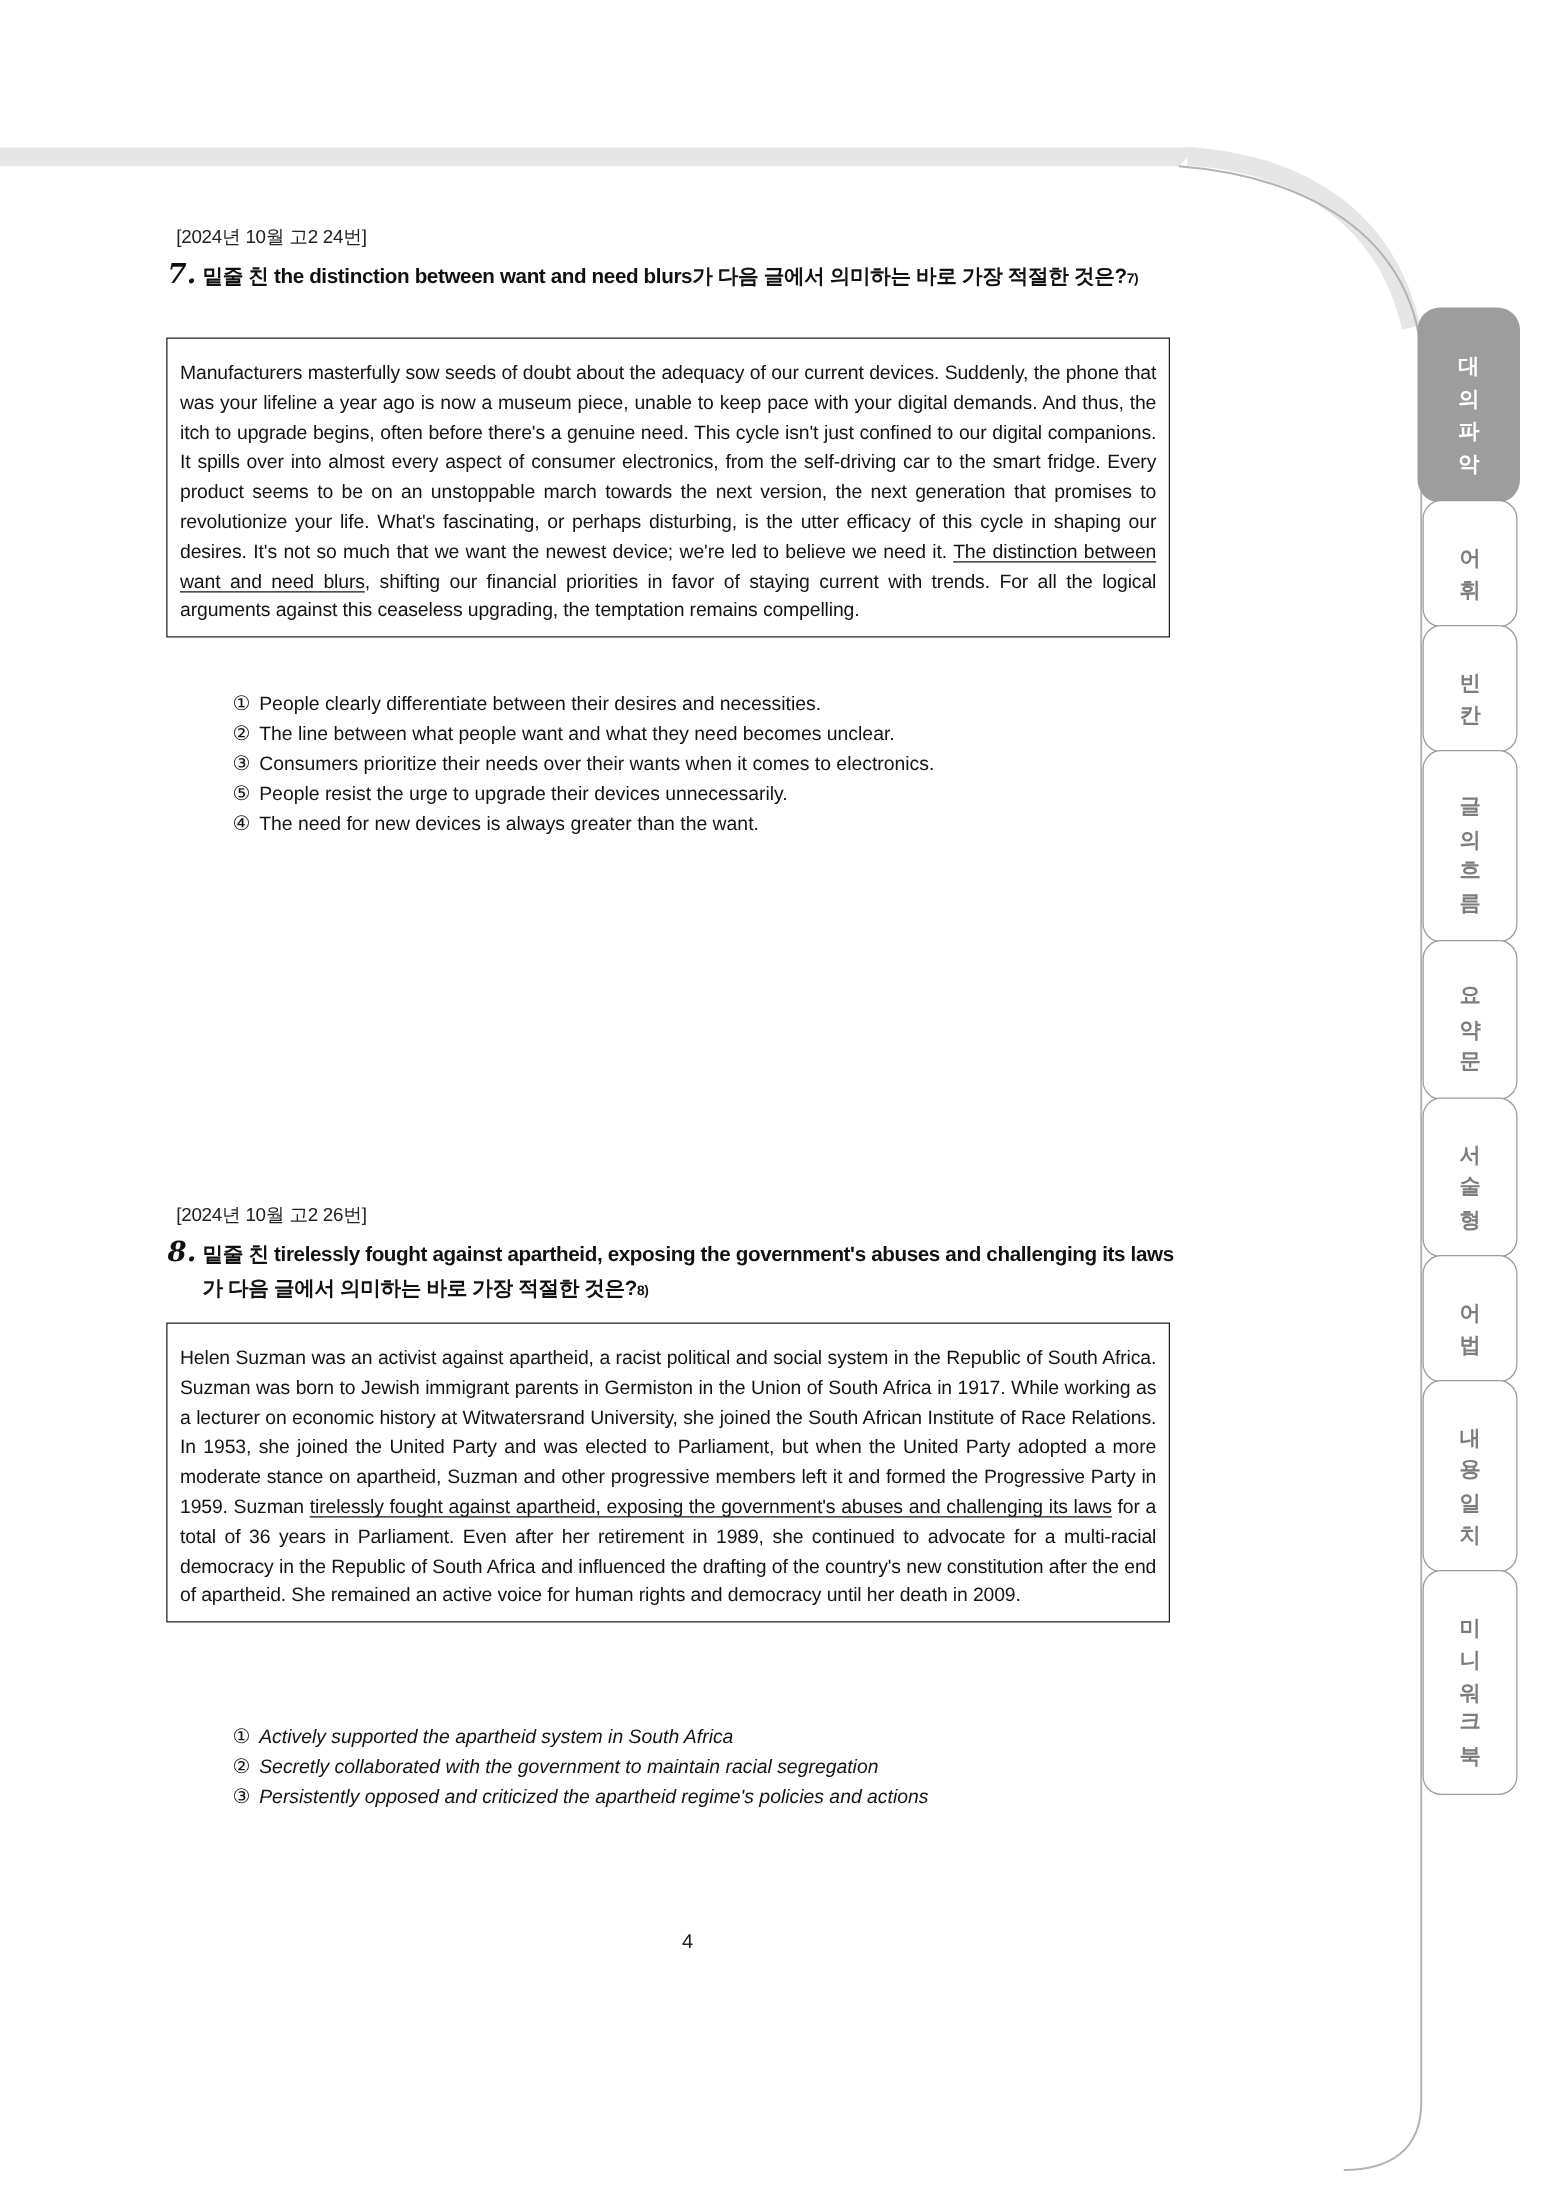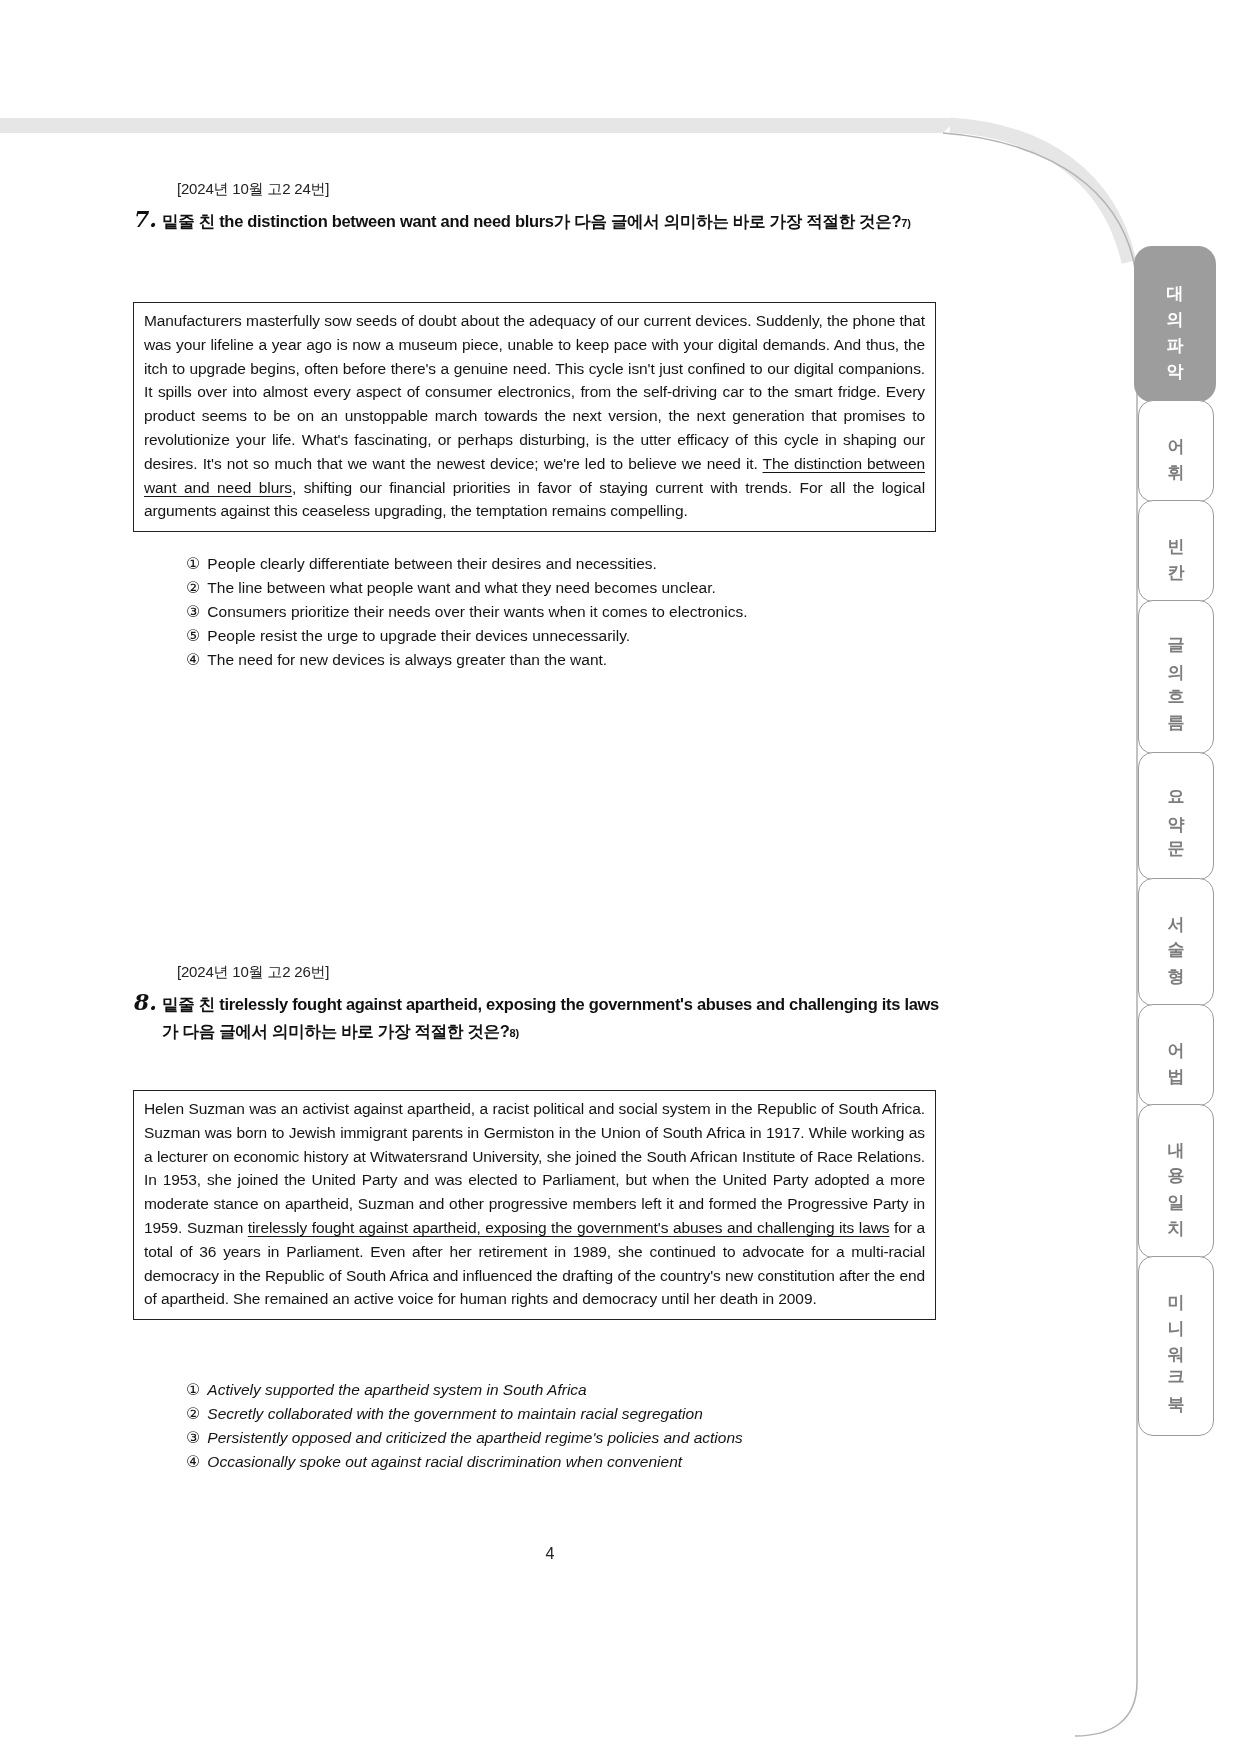--- a/index.html
+++ b/index.html
@@ -3,33 +3,33 @@
 <meta charset="utf-8">
 <style>
   html,body{margin:0;padding:0;background:#ffffff;}
   .page{
     position:relative;width:1240px;height:1754px;background:#ffffff;overflow:hidden;
     font-family:"Liberation Sans","DejaVu Sans",sans-serif;color:#111;
   }
   
   .deco{position:absolute;left:0;top:0;width:1240px;height:1754px;pointer-events:none;}
   
-  .q-source{position:absolute;font-size:15px;color:#222;letter-spacing:-0.2px;margin-left:36px;}
+  .q-source{position:absolute;font-size:15px;color:#222;letter-spacing:-0.2px;}
   .q-head{position:absolute;width:805px;}
   .q-num{
     position:absolute;left:0;top:-2px;width:30px;
     font-family:"DejaVu Serif",serif;font-style:italic;font-size:22px;font-weight:700;color:#111;
   }
   .q-stem{margin-left:28px;font-size:16.5px;line-height:27px;font-weight:700;letter-spacing:-0.3px;text-align:justify;}
   .q-stem .en{font-weight:700;}
   .q-stem .fn{font-size:11px;font-weight:700;}
   .pbox{
     position:absolute;width:781px;border:1.4px solid #222;background:#fff;
-    padding:6px 10px 8px 10px;font-size:15.5px;line-height:23.8px;text-align:justify;
-    letter-spacing:-0.1px;color:#141414;margin-top:32px;
+    padding:16px 10px 8px 10px;font-size:15.5px;line-height:23.8px;text-align:justify;
+    letter-spacing:-0.1px;color:#141414;
   }
   .pbox .ul{text-decoration:underline;text-underline-offset:3px;}
   .choices{position:absolute;width:800px;font-size:15.5px;line-height:23.9px;color:#141414;margin-left:42px;}
   .choice{white-space:nowrap;}
   .choice .mk{font-size:16px;margin-right:7px;}
   
   .tab-rail{position:absolute;left:1138px;top:248px;width:80px;}
   .tab{
     box-sizing:border-box;background:#ffffff;border:1.6px solid #9b9b9b;border-radius:15px;
     margin-top:-2px;display:flex;align-items:center;justify-content:center;
@@ -77,21 +77,20 @@
     <span class="q-num">8.</span>
     <div class="q-stem"><span>밑줄 친 </span><span class="en">tirelessly fought against apartheid, exposing the government's abuses and challenging its laws</span><span>가 다음 글에서 의미하는 바로 가장 적절한 것은?</span><span class="fn">8)</span></div>
   </div>
 
   <div class="pbox" style="left:133px;top:1058px;"><span>Helen Suzman was an activist against apartheid, a racist political and social system in the Republic of South Africa. Suzman was born to Jewish immigrant parents in Germiston in the Union of South Africa in 1917. While working as a lecturer on economic history at Witwatersrand University, she joined the South African Institute of Race Relations. In 1953, she joined the United Party and was elected to Parliament, but when the United Party adopted a more moderate stance on apartheid, Suzman and other progressive members left it and formed the Progressive Party in 1959. Suzman </span><span class="ul">tirelessly fought against apartheid, exposing the government's abuses and challenging its laws</span><span> for a total of 36 years in Parliament. Even after her retirement in 1989, she continued to advocate for a multi-racial democracy in the Republic of South Africa and influenced the drafting of the country's new constitution after the end of apartheid. She remained an active voice for human rights and democracy until her death in 2009.</span></div>
 
   <div class="choices" style="left:144px;top:1378px;font-style:italic;">
     <div class="choice"><span class="mk">①</span><span>Actively supported the apartheid system in South Africa</span></div>
     <div class="choice"><span class="mk">②</span><span>Secretly collaborated with the government to maintain racial segregation</span></div>
     <div class="choice"><span class="mk">③</span><span>Persistently opposed and criticized the apartheid regime's policies and actions</span></div>
-    <div class="choice"><span class="mk">④</span><span>Occasionally spoke out against racial discrimination when convenient</span></div>
   </div>
 
   <div class="tab-rail">
     <div class="tab active">
         <span class="tab-label">대의파악</span>
       </div>
     <div class="tab">
         <span class="tab-label">어휘</span>
       </div>
     <div class="tab">

